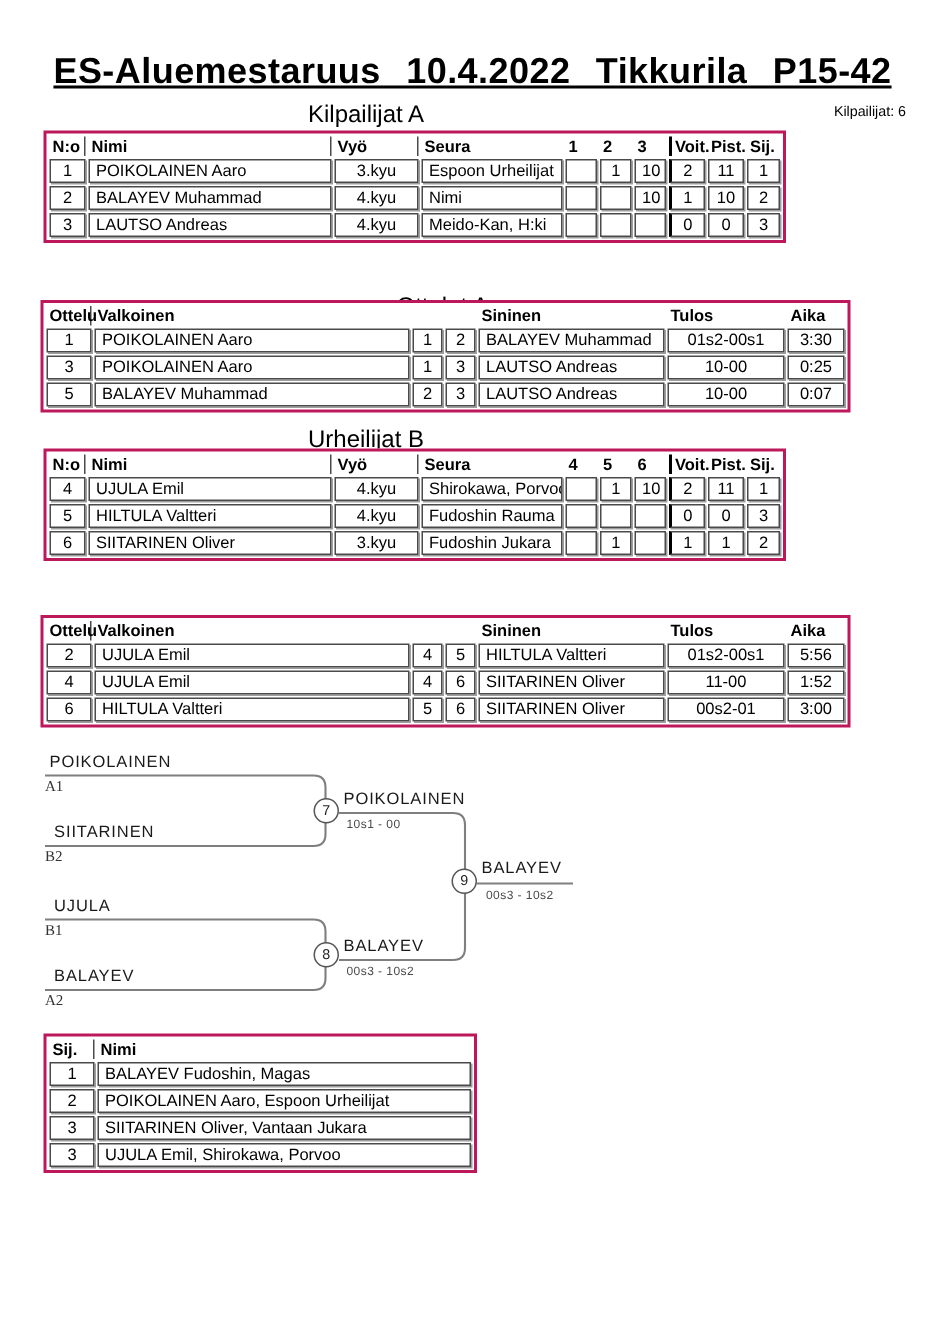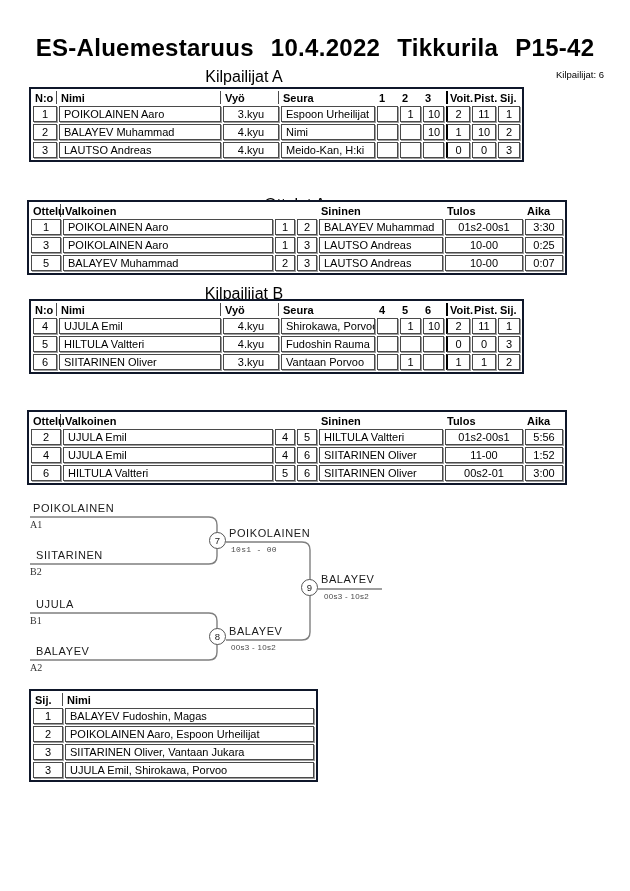--- a/index.html
+++ b/index.html
@@ -4,27 +4,27 @@
 <style>
   * { margin:0; padding:0; box-sizing:border-box; }
   html,body { background:#fff; }
   #page {
     position:relative; width:630px; height:891px; background:#ffffff;
     font-family:"Liberation Sans","DejaVu Sans",sans-serif; color:#000; overflow:hidden;
   }
   .abs { position:absolute; }
   .title {
     left:0; top:34px; width:630px; text-align:center;
-    font-size:24px; font-weight:bold; word-spacing:10px; letter-spacing:0.3px;
+    font-size:24px; font-weight:bold; word-spacing:10px; letter-spacing:0.3px;text-decoration:underline;
   }
   .subhead { font-size:16px; font-weight:normal; text-align:center; }
   .meta { font-size:9.5px; }
   table.tbl {
     position:absolute; border-collapse:separate; border-spacing:2px;
-    border:2px solid #0f172a; table-layout:fixed; background:#fff;
+    border:2px solid #be185d; table-layout:fixed; background:#fff;
   }
   .tbl td {
     border:1px solid #4a4a4a; box-shadow:1px 1px 0 #9e9e9e;
     font-size:11px; height:16px; padding:0 4px; background:#fff;
     overflow:hidden; white-space:nowrap;
   }
   .tbl th {
     border:none; font-size:11px; font-weight:bold; height:13px;
     padding:0 2px; white-space:nowrap; text-align:left; background:#fff;
   }
@@ -160,21 +160,21 @@
       <td class="l">BALAYEV Muhammad</td>
       <td class="c">2</td>
       <td class="c">3</td>
       <td class="l">LAUTSO Andreas</td>
       <td class="c">10-00</td>
       <td class="c">0:07</td>
     </tr>
   </tbody>
     </table>
 
-  <div class="abs subhead" style="left:29px; top:285px; width:430px;">Kilpailijat B</div>
+  <div class="abs subhead" style="left:29px; top:285px; width:430px;">Urheilijat B</div>
   <table class="tbl" style="left:29px; top:299px; width:495px;">
     <colgroup>
         <col style="width:24px">
         <col style="width:162px">
         <col style="width:56px">
         <col style="width:94px">
         <col style="width:21px">
         <col style="width:21px">
         <col style="width:21px">
         <col style="width:24px">
@@ -215,21 +215,21 @@
       <td class="c"></td>
       <td class="c"></td>
       <td class="c grp">0</td>
       <td class="c">0</td>
       <td class="c">3</td>
     </tr>
     <tr>
       <td class="c">6</td>
       <td class="l">SIITARINEN Oliver</td>
       <td class="c">3.kyu</td>
-      <td class="l">Vantaan Porvoo</td>
+      <td class="l">Fudoshin Jukara</td>
       <td class="c"></td>
       <td class="c">1</td>
       <td class="c"></td>
       <td class="c grp">1</td>
       <td class="c">1</td>
       <td class="c">2</td>
     </tr>
   </tbody>
     </table>
 
@@ -295,21 +295,21 @@
   <div class="abs bk-seed" style="left:30px; top:519px;">A1</div>
   <div class="abs bk-name" style="left:36px; top:549px;">SIITARINEN</div>
   <div class="abs bk-seed" style="left:30px; top:566px;">B2</div>
   <div class="abs bk-name" style="left:36px; top:598px;">UJULA</div>
   <div class="abs bk-seed" style="left:30px; top:615px;">B1</div>
   <div class="abs bk-name" style="left:36px; top:645px;">BALAYEV</div>
   <div class="abs bk-seed" style="left:30px; top:662px;">A2</div>
 
   <div class="abs bk-circle" style="left:209px; top:532px;">7</div>
   <div class="abs bk-name" style="left:229px; top:527px;">POIKOLAINEN</div>
-  <div class="abs bk-score" style="left:231px; top:545px;font-family:Liberation Mono, monospace;">10s1 - 00</div>
+  <div class="abs bk-score" style="left:231px; top:545px;">10s1 - 00</div>
 
   <div class="abs bk-circle" style="left:209px; top:628px;">8</div>
   <div class="abs bk-name" style="left:229px; top:625px;">BALAYEV</div>
   <div class="abs bk-score" style="left:231px; top:643px;">00s3 - 10s2</div>
 
   <div class="abs bk-circle" style="left:301px; top:579px;">9</div>
   <div class="abs bk-name" style="left:321px; top:573px;">BALAYEV</div>
   <div class="abs bk-score" style="left:324px; top:592px;">00s3 - 10s2</div>
 
   <div class="abs subhead" style="left:29px; top:673px; width:289px;margin-top:40px;">Tulokset</div>

